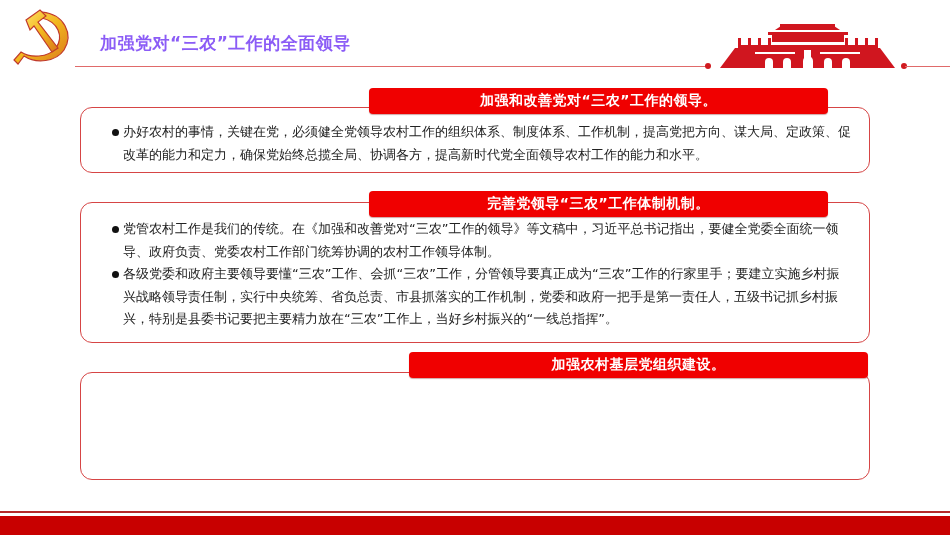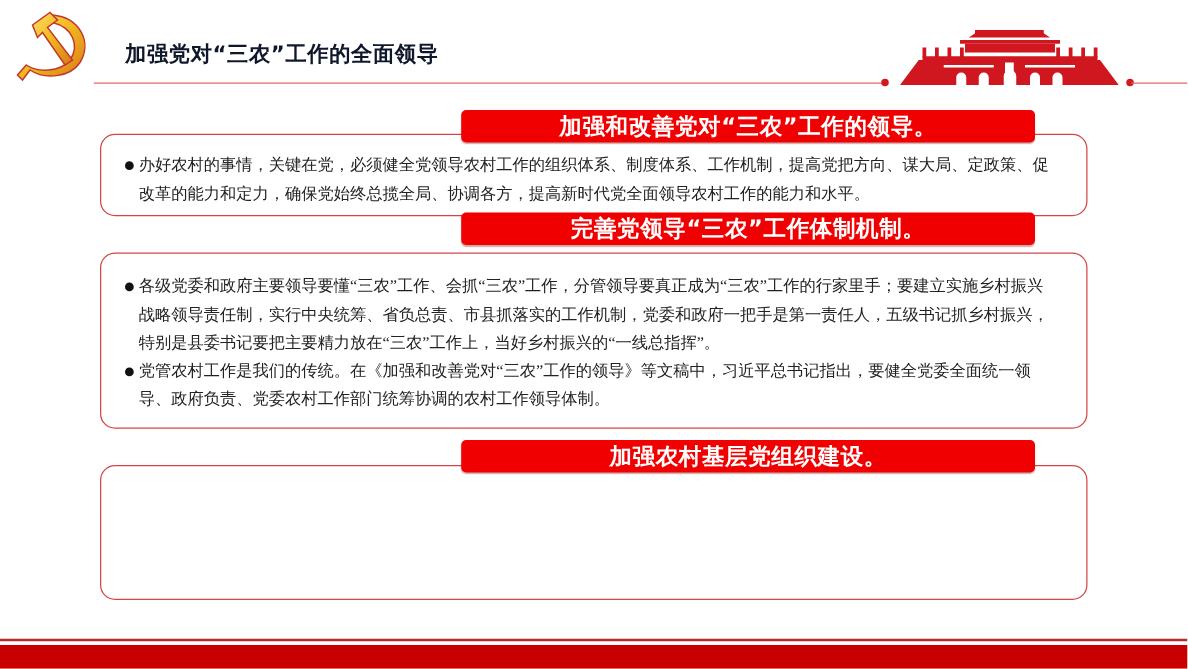--- a/index.html
+++ b/index.html
@@ -2,40 +2,40 @@
 <html><head>
   <meta charset="utf-8">
   <style>
     * { box-sizing: border-box; margin: 0; padding: 0; }
     html, body { width: 950px; height: 535px; overflow: hidden; background: #ffffff; }
     body { position: relative; font-family: "DejaVu Sans", "Liberation Sans", sans-serif; color: #222; }
 
     .emblem { position: absolute; left: 12px; top: 4px; width: 66px; height: 64px; }
     .page-title {
       position: absolute; left: 100px; top: 32px;
-      font-size: 17px; font-weight: bold; color: #0f172a; letter-spacing: 0.5px;
+      font-size: 17px; font-weight: bold; color: #8b5cf6; letter-spacing: 0.5px;
     }
     .title-line-left { position: absolute; left: 75px; top: 66px; width: 632px; height: 1px; background: #e06a6a; }
     .title-dot { position: absolute; width: 6px; height: 6px; border-radius: 50%; background: #d01a1f; top: 63px; }
     .title-line-right { position: absolute; left: 905px; top: 66px; width: 45px; height: 1px; background: #e06a6a; }
     .gate { position: absolute; left: 720px; top: 20px; width: 175px; height: 50px; }
 
     .section-box {
       position: absolute; left: 80px; width: 790px;
       border: 1.3px solid #d64545; border-radius: 12px; background: #fff;
     }
     .section-header {
       position: absolute; left: 369px; width: 459px; height: 26px;
       background: #f00000; border-radius: 4px;
-      color: #fff; font-weight: bold; font-size: 18px;
+      color: #fff; font-weight: bold; font-size: 14px;
       display: flex; align-items: center; justify-content: center;
       box-shadow: 0 1px 1px rgba(120,0,0,0.35);
       letter-spacing: 0.5px;
     }
-    .bullet-list { position: absolute; left: 100px; width: 740px; list-style: none; font-family: Liberation Serif, serif; }
+    .bullet-list { position: absolute; left: 112px; width: 740px; list-style: none; }
     .bullet-item {
       position: relative; padding-left: 11px;
       font-size: 13px; line-height: 22.5px; color: #222;
     }
     .bullet-item::before {
       content: ""; position: absolute; left: 0; top: 8px;
       width: 7px; height: 7px; border-radius: 50%; background: #111;
     }
 
     .footer-line { position: absolute; left: 0; top: 511px; width: 950px; height: 2px; background: #b52a2a; }
@@ -96,25 +96,25 @@
 <div class="title-dot" style="left:901px;"></div>
 <div class="title-line-right"></div>
 
 <div class="section-box" style="top:107px; height:66px;"></div>
 <div class="section-header" style="top:88px;">加强和改善党对“三农”工作的领导。</div>
 <ul class="bullet-list" style="top:121px;">
   <li class="bullet-item">办好农村的事情，关键在党，必须健全党领导农村工作的组织体系、制度体系、工作机制，提高党把方向、谋大局、定政策、促改革的能力和定力，确保党始终总揽全局、协调各方，提高新时代党全面领导农村工作的能力和水平。</li>
 </ul>
 
 <div class="section-box" style="top:202px; height:141px;"></div>
-<div class="section-header" style="top:170px;">完善党领导“三农”工作体制机制。</div>
+<div class="section-header" style="top:191px;">完善党领导“三农”工作体制机制。</div>
 <ul class="bullet-list" style="top:218px;">
+  <li class="bullet-item">党管农村工作是我们的传统。在《加强和改善党对“三农”工作的领导》等文稿中，习近平总书记指出，要健全党委全面统一领导、政府负责、党委农村工作部门统筹协调的农村工作领导体制。</li>
   <li class="bullet-item">各级党委和政府主要领导要懂“三农”工作、会抓“三农”工作，分管领导要真正成为“三农”工作的行家里手；要建立实施乡村振兴战略领导责任制，实行中央统筹、省负总责、市县抓落实的工作机制，党委和政府一把手是第一责任人，五级书记抓乡村振兴，特别是县委书记要把主要精力放在“三农”工作上，当好乡村振兴的“一线总指挥”。</li>
-  <li class="bullet-item">党管农村工作是我们的传统。在《加强和改善党对“三农”工作的领导》等文稿中，习近平总书记指出，要健全党委全面统一领导、政府负责、党委农村工作部门统筹协调的农村工作领导体制。</li>
 </ul>
 
 <div class="section-box" style="top:372px; height:108px;"></div>
-<div class="section-header" style="top:352px;">加强农村基层党组织建设。</div>
+<div class="section-header" style="top:352px;margin-left:40px;">加强农村基层党组织建设。</div>
 <ul class="bullet-list" style="top:385px;">
 </ul>
 
 <div class="footer-line"></div>
 <div class="footer-band"></div>
 
 </body></html>

